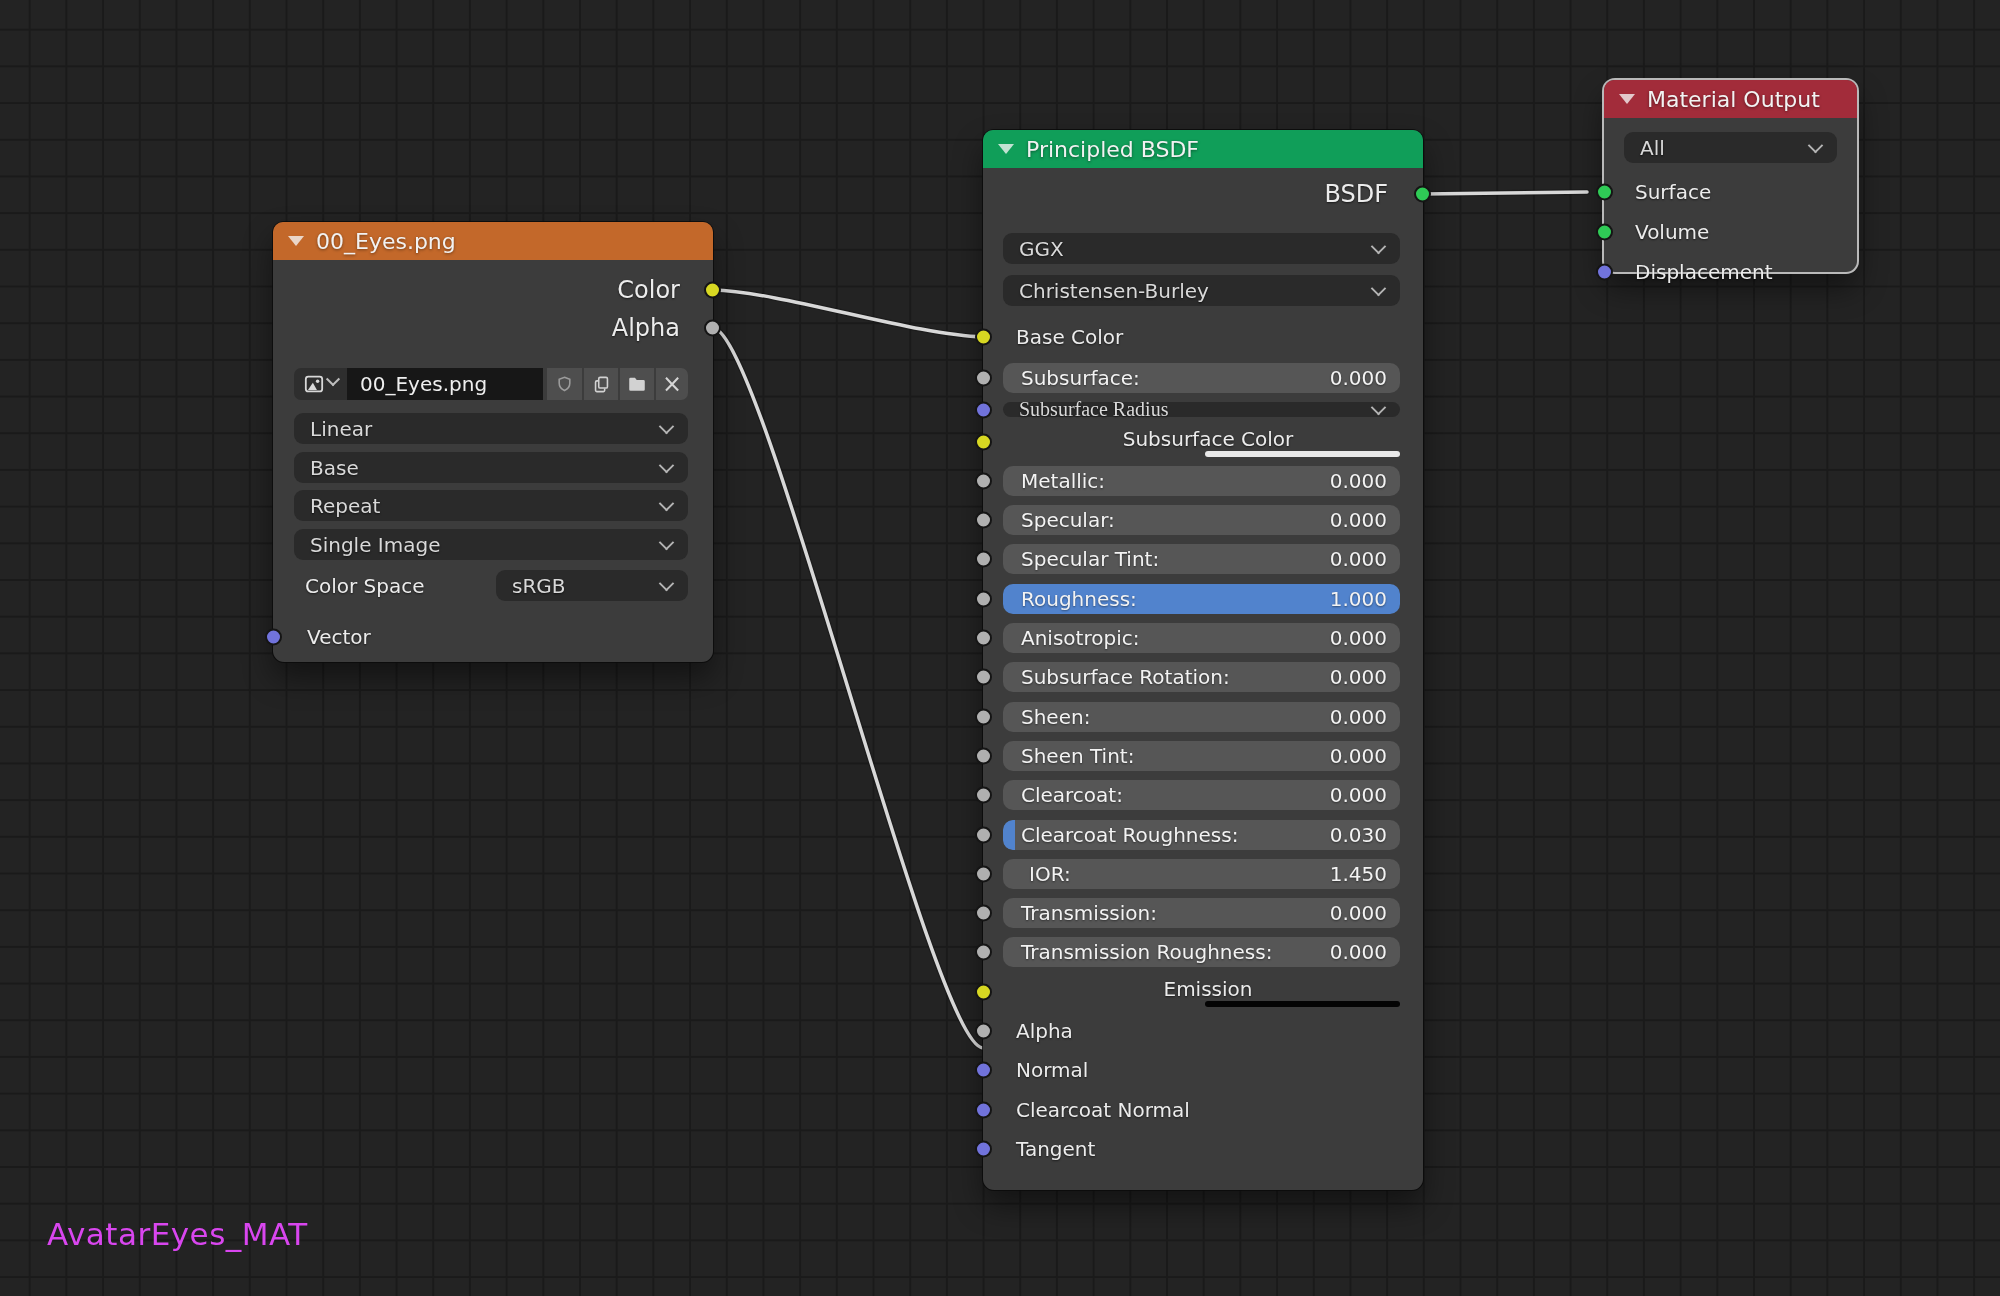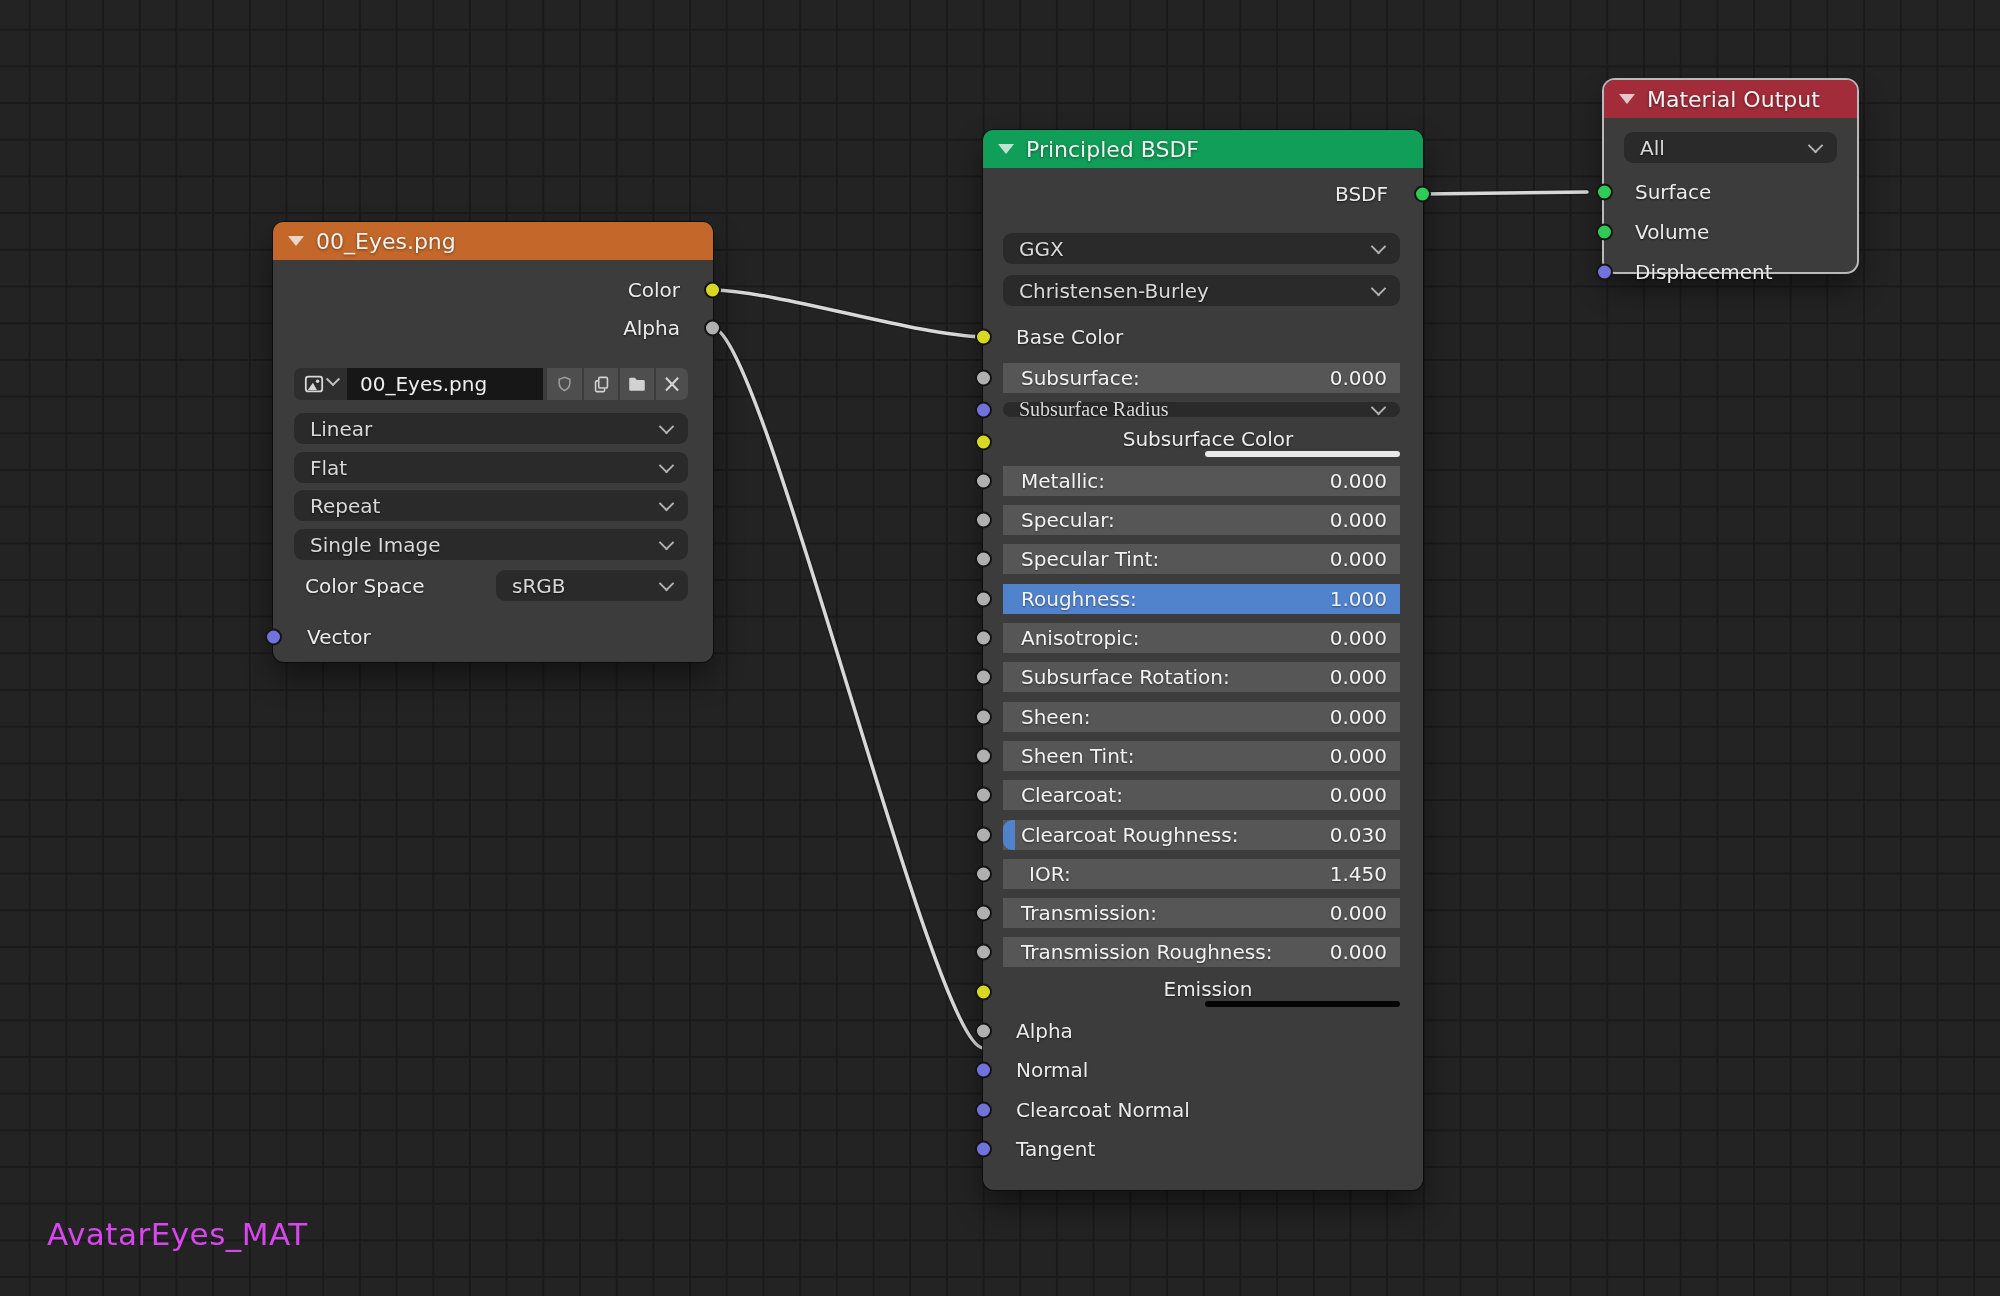--- a/index.html
+++ b/index.html
@@ -32,27 +32,27 @@
   .hdr-bsdf{background:#109e59;}
   .hdr-output{background:#a22c3a;}
   .nbody{position:relative;}
   .img-body{padding:0 25px 0 21px;}
   .bsdf-body{padding:0 23px 0 20px;}
   .out-body{padding:0 20px 0 20px;}
 
   
   .prow{position:relative;}
   .outrow{height:30px;display:flex;align-items:center;justify-content:flex-end;
-          padding-right:8px;font-size:20px;color:#ececec;position:relative;
+          padding-right:8px;font-size:24px;color:#ececec;position:relative;
           text-shadow:0 1px 2px rgba(0,0,0,.6);}
   .bsdf-body .outrow{padding-right:12px;}
   .plain{height:30px;display:flex;align-items:center;padding-left:13px;font-size:20px;
          color:#ececec;position:relative;text-shadow:0 1px 2px rgba(0,0,0,.6);}
   .slider{
-    height:30px;background:#565656;border-radius:0;display:flex;align-items:center;
+    height:30px;background:#565656;border-radius:10px;display:flex;align-items:center;
     justify-content:space-between;padding:0 13px 0 18px;font-size:20px;color:#f3f3f3;
     position:relative;overflow:hidden;text-shadow:0 1px 2px rgba(0,0,0,.45);box-sizing:border-box;
   }
   .slider.full{background:#5183cd;}
   .slider.sliver::before{content:"";position:absolute;left:0;top:0;bottom:0;width:12px;
     background:#5183cd;border-radius:9px 0 0 9px;}
   .slider span{position:relative;}
   .dd{
     height:31px;background:#2a2a2a;border-radius:9px;display:flex;align-items:center;
     padding:0 40px 0 16px;font-size:20px;color:#d9d9d9;position:relative;box-sizing:border-box;
@@ -158,21 +158,21 @@
       </div>
       <div class="db-btn b-x">
           <span>×</span>
         </div>
     </div>
 
     <div class="dd" style="margin-top:13px;">
       <span>Linear</span>
     </div>
     <div class="dd" style="margin-top:8px;">
-      <span>Flat</span>
+      <span>Base</span>
     </div>
     <div class="dd" style="margin-top:7px;">
       <span>Repeat</span>
     </div>
     <div class="dd" style="margin-top:8px;">
       <span>Single Image</span>
     </div>
 
     <div class="cs-row" style="margin-top:10px;">
       <span class="cslbl">Color Space</span>

